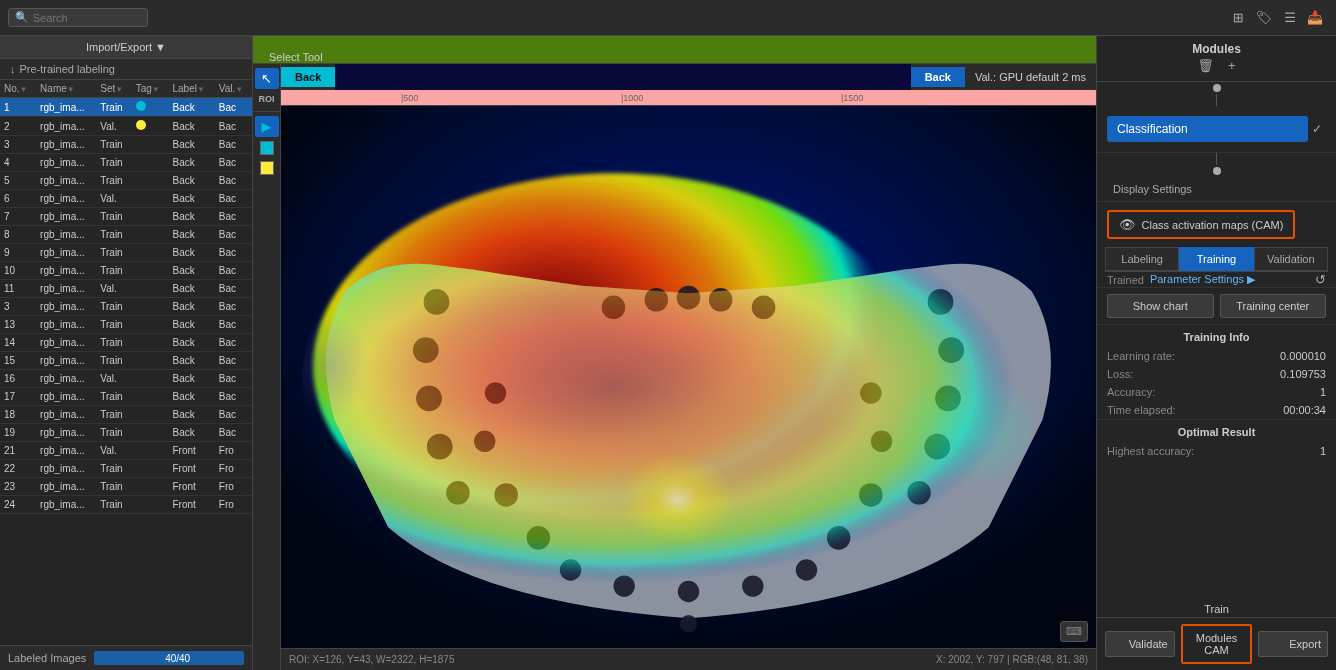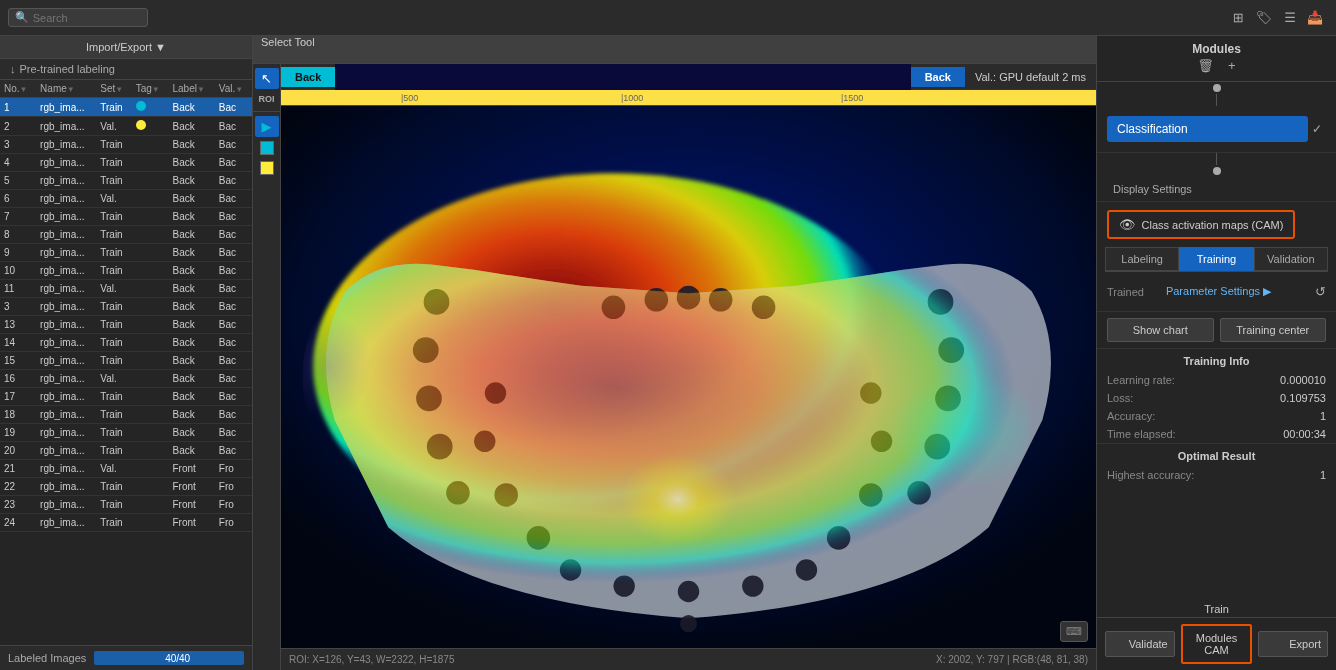--- a/index.html
+++ b/index.html
@@ -179,24 +179,24 @@
       flex: 1;
       display: flex;
       flex-direction: column;
       background: #1a1a2e;
       position: relative;
     }
 
     
     .toolbar-row {
       display: flex;
-      align-items: flex-start;
-      background: #404040;
+      align-items: flex-end;
+      background: #4d7c0f;
       border-bottom: 1px solid #444;
-      padding: 0 8px;
+      padding: 0 16px;
       height: 28px;
       font-size: 11px;
       color: #ccc;
       gap: 8px;
     }
     .top-tag-bar {
       background: #2b2b2b;
       display: flex;
       align-items: center;
       height: 26px;
@@ -221,21 +221,21 @@
     .canvas-area {
       flex: 1;
       position: relative;
       overflow: hidden;
       background: #0a0a1a;
     }
 
     
     .ruler-h {
       height: 16px;
-      background: #fde047;
+      background: #fca5a5;
       border-bottom: 1px solid #444;
       display: flex;
       align-items: flex-end;
       padding-bottom: 2px;
       font-size: 9px;
       color: #666;
       position: relative;
       overflow: hidden;
     }
 
@@ -368,22 +368,22 @@
     .tab-btn.active {
       background: #1565c0;
       color: #fff;
       border-color: #1565c0;
     }
 
     
     .trained-row {
       display: flex;
       align-items: center;
-      padding: 12px 10px;
-      gap: 22px;
+      padding: 0 10px;
+      gap: 6px;
       font-size: 11px;
       color: #ccc;
       border-bottom: 1px solid #333;
     }
     .trained-label { color: #888; }
     .param-settings-link {
       color: #64b5f6;
       cursor: pointer;
       flex: 1;
     }
@@ -703,28 +703,20 @@
             <tr>
       <td>18</td>
       <td>rgb_ima...</td>
       <td>Train</td>
       <td></td>
       <td>Back</td>
       <td>Bac</td>
     </tr>
             <tr>
       <td>19</td>
-      <td>rgb_ima...</td>
-      <td>Train</td>
-      <td></td>
-      <td>Back</td>
-      <td>Bac</td>
-    </tr>
-            <tr>
-      <td>20</td>
       <td>rgb_ima...</td>
       <td>Train</td>
       <td></td>
       <td>Back</td>
       <td>Bac</td>
     </tr>
             <tr>
       <td>21</td>
       <td>rgb_ima...</td>
       <td>Val.</td>

